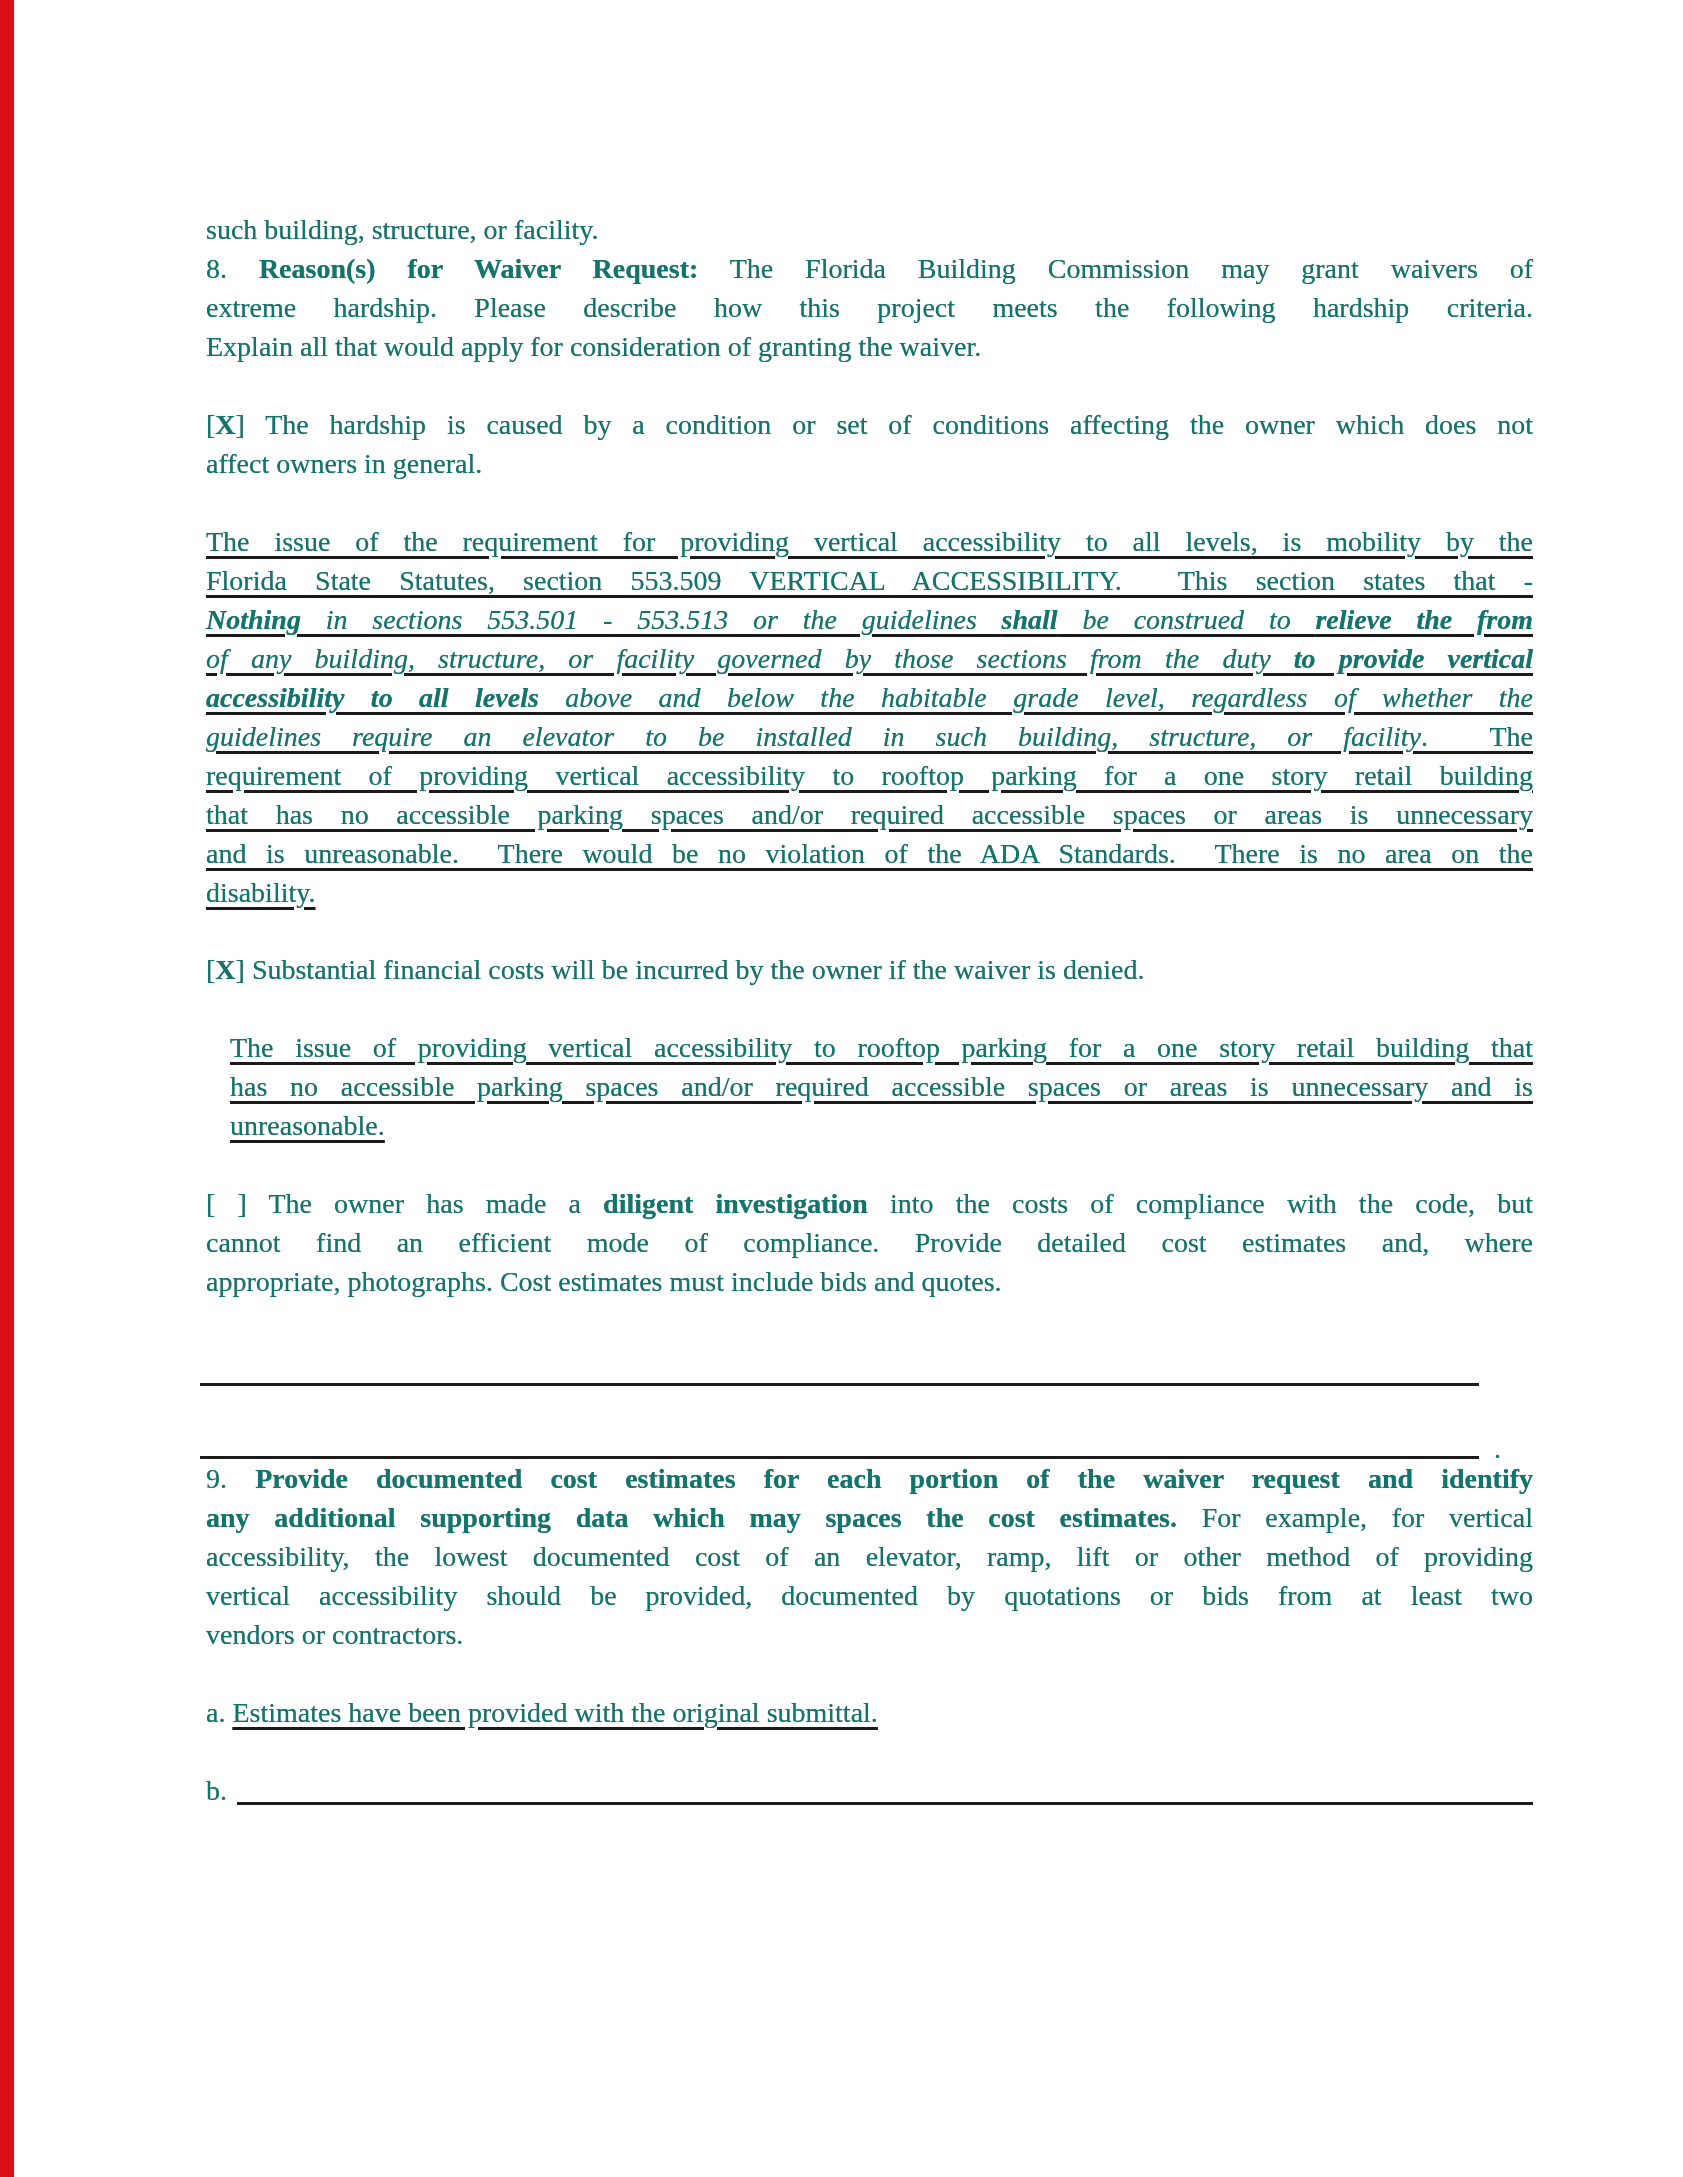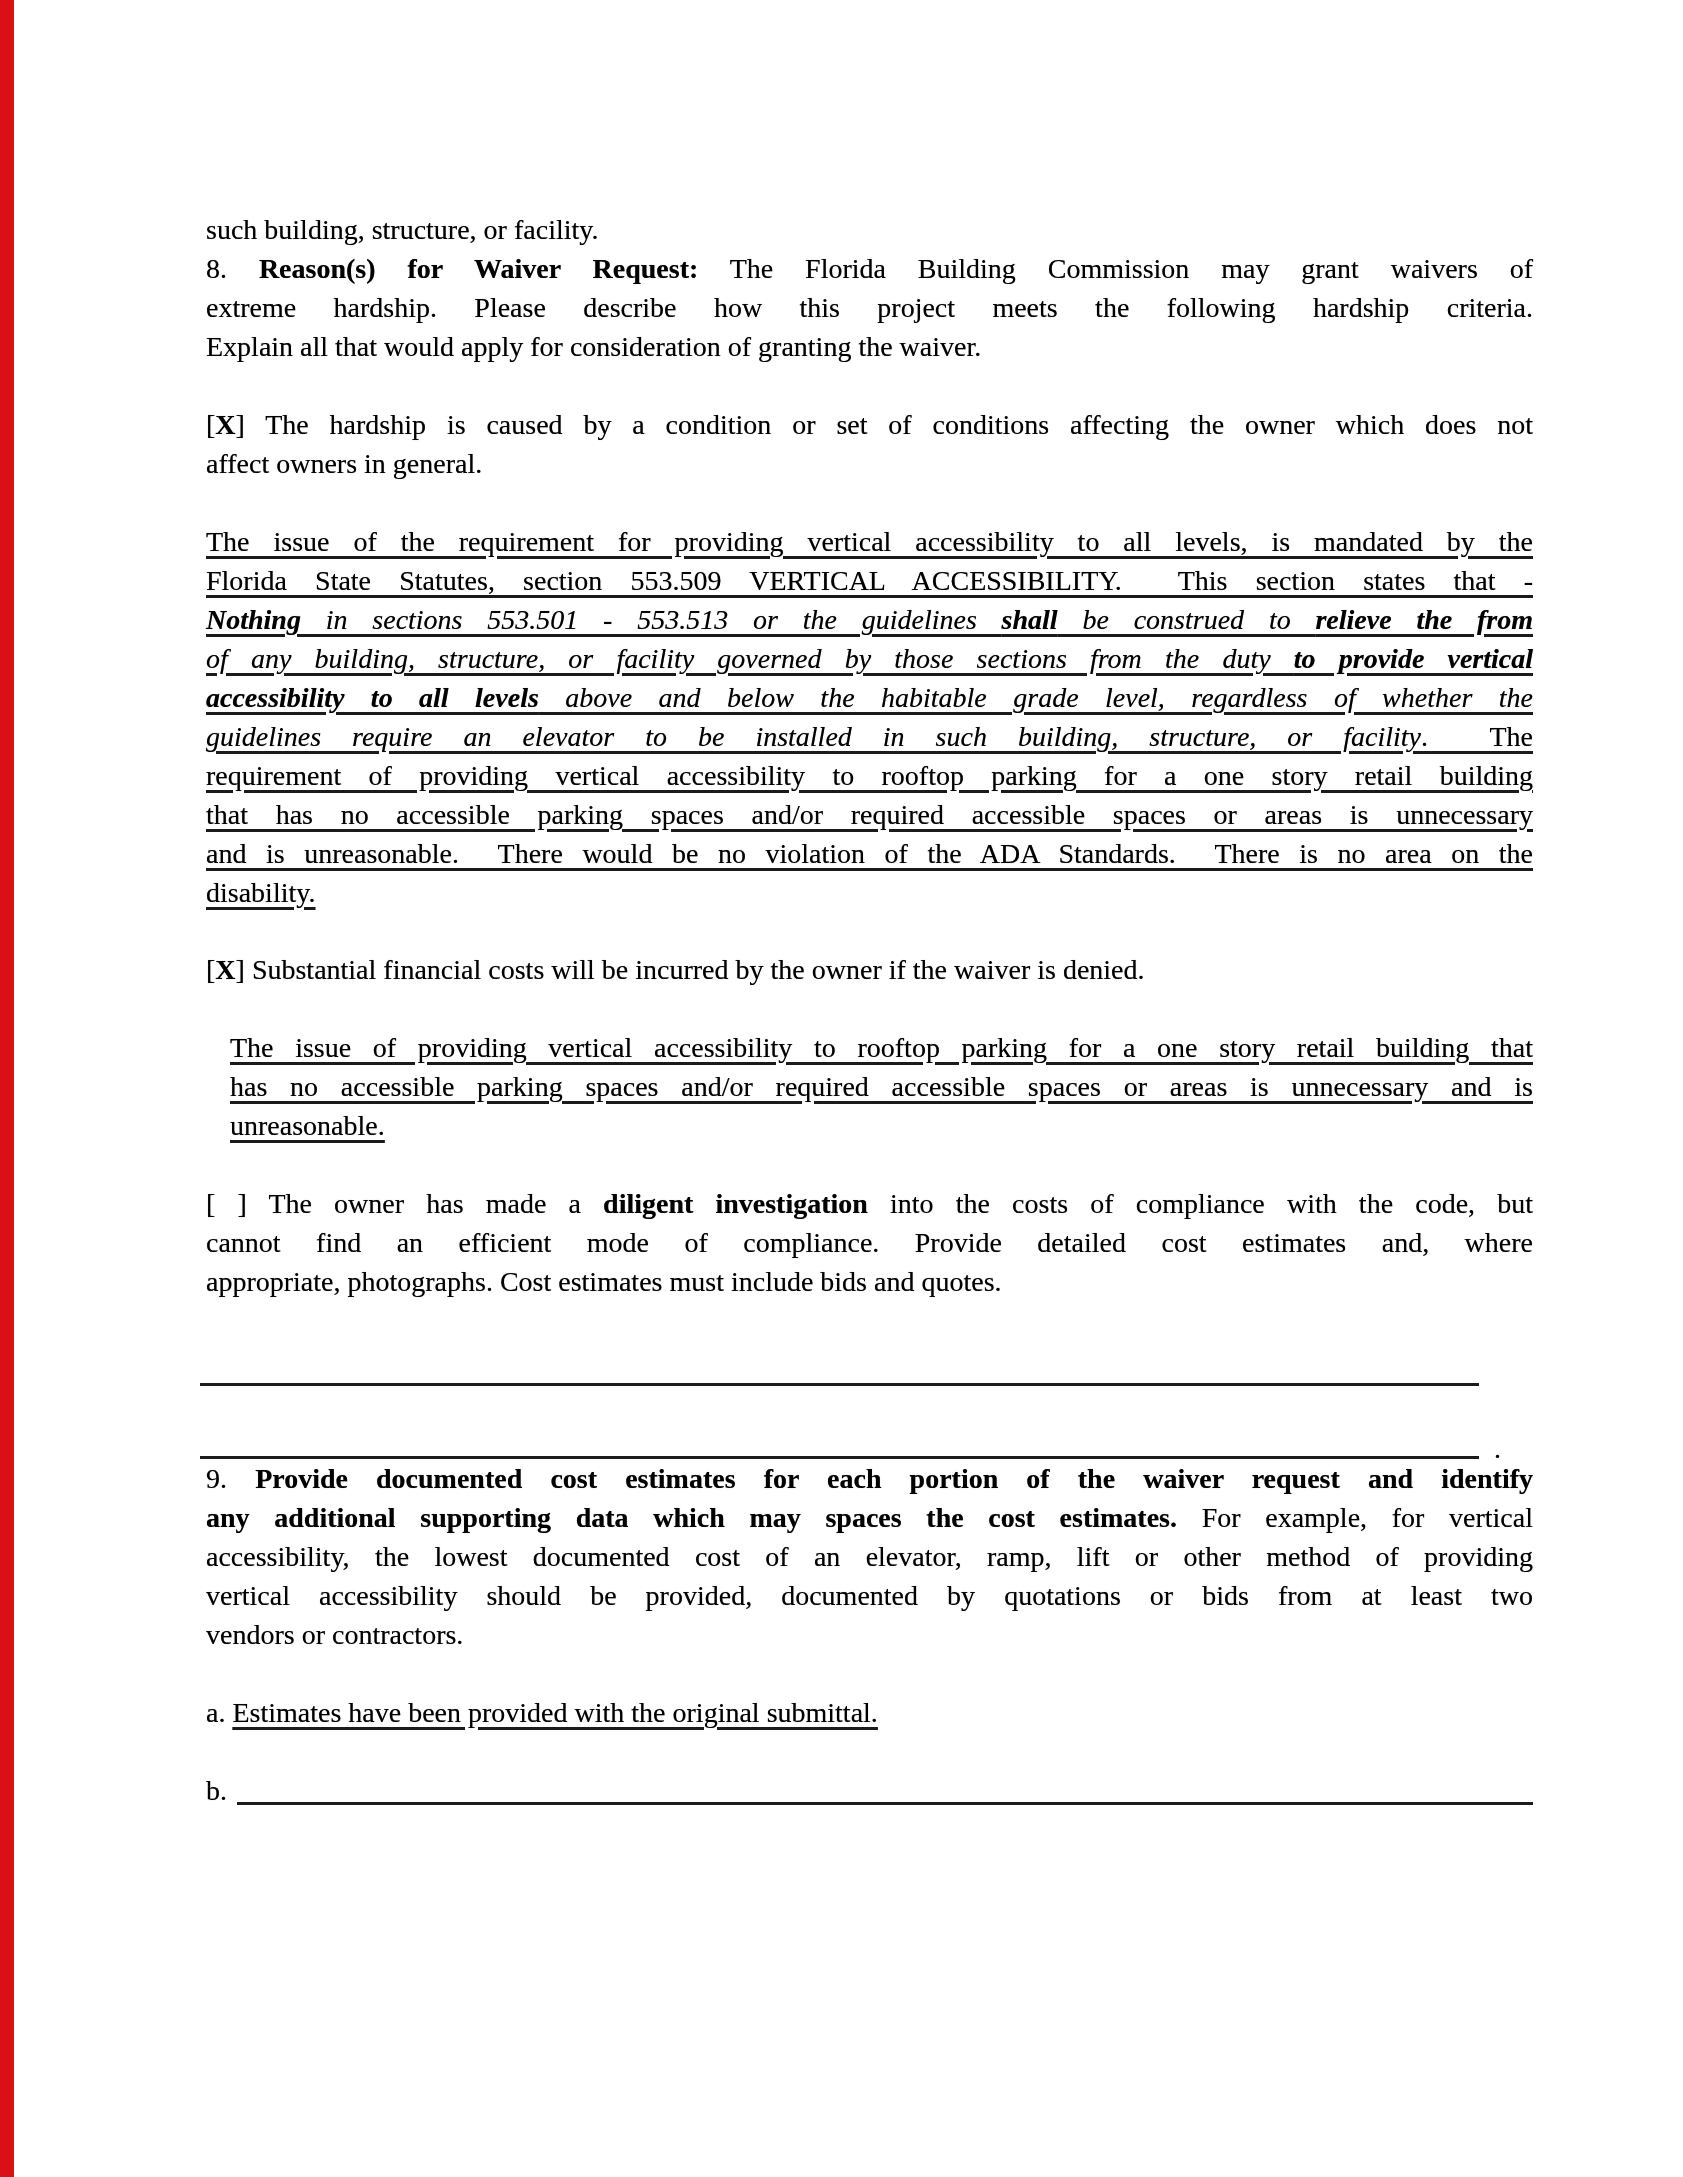--- a/index.html
+++ b/index.html
@@ -61,36 +61,36 @@
     flex:1 1 auto;margin-left:10px;margin-right:0;
     border-bottom:3px solid #1c1c1c;margin-bottom:5px;
   }
 </style>
 </head>
 <body>
 
 <div class="page">
   <div class="scan-stripe" style="background: rgb(219, 16, 23);"></div>
 
-  <div class="content" style="color: #000000;">
+  <div class="content" style="color: #0f766e;">
     <div id="flow-main">
         <div class="para">
           <div class="line"><span class="seg">such building, structure, or facility.</span></div>
         </div>
         <div class="para">
           <div class="line jf"><span class="seg">8. </span><span class="seg b">Reason(s) for Waiver Request:</span><span class="seg"> The Florida Building Commission may grant waivers of</span></div>
           <div class="line jf"><span class="seg">extreme hardship. Please describe how this project meets the following hardship criteria.</span></div>
           <div class="line"><span class="seg">Explain all that would apply for consideration of granting the waiver.</span></div>
         </div>
         <div class="para" style="margin-top: 39px;">
           <div class="line jf"><span class="seg">[</span><span class="seg b">X</span><span class="seg">] The hardship is caused by a condition or set of conditions affecting the owner which does not</span></div>
           <div class="line"><span class="seg">affect owners in general.</span></div>
         </div>
         <div class="para" style="margin-top: 39px;">
-          <div class="line jf"><span class="seg u">The issue of the requirement for providing vertical accessibility to all levels, is mandated by the</span></div>
+          <div class="line jf"><span class="seg u">The issue of the requirement for providing vertical accessibility to all levels, is mobility by the</span></div>
           <div class="line jf"><span class="seg u">Florida State Statutes, section 553.509 VERTICAL ACCESSIBILITY.&nbsp; This section states that -</span></div>
           <div class="line jf"><span class="seg b i u">Nothing</span><span class="seg i u"> in sections 553.501 - 553.513 or the guidelines </span><span class="seg b i u">shall</span><span class="seg i u"> be construed to </span><span class="seg b i u">relieve the from</span></div>
           <div class="line jf"><span class="seg i u">of any building, structure, or facility governed by those sections from the duty </span><span class="seg b i u">to provide vertical</span></div>
           <div class="line jf"><span class="seg b i u">accessibility to all levels</span><span class="seg i u"> above and below the habitable grade level, regardless of whether the</span></div>
           <div class="line jf"><span class="seg i u">guidelines require an elevator to be installed in such building, structure, or facility</span><span class="seg u">.&nbsp; The</span></div>
           <div class="line jf"><span class="seg u">requirement of providing vertical accessibility to rooftop parking for a one story retail building</span></div>
           <div class="line jf"><span class="seg u">that has no accessible parking spaces and/or required accessible spaces or areas is unnecessary</span></div>
           <div class="line jf"><span class="seg u">and is unreasonable.&nbsp; There would be no violation of the ADA Standards.&nbsp; There is no area on the</span></div>
           <div class="line"><span class="seg u">disability.</span></div>
         </div>

